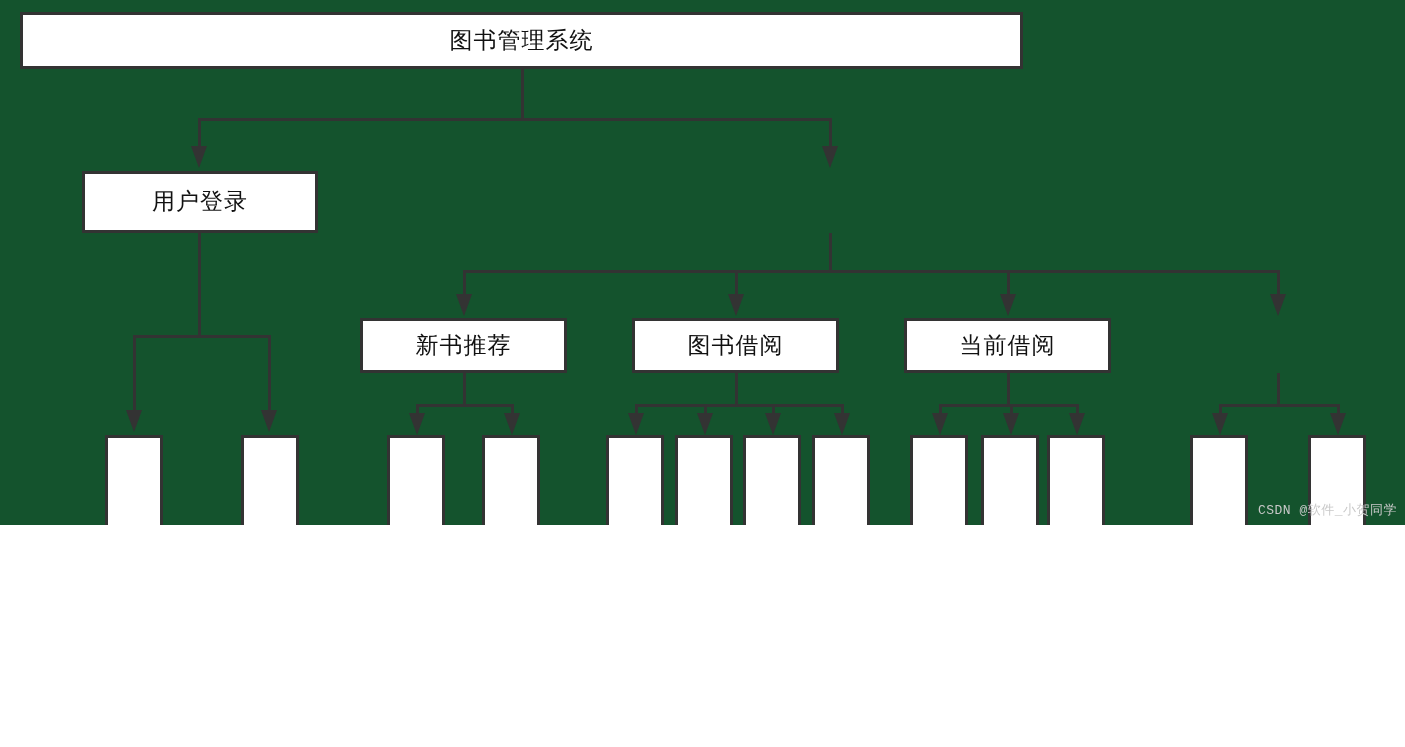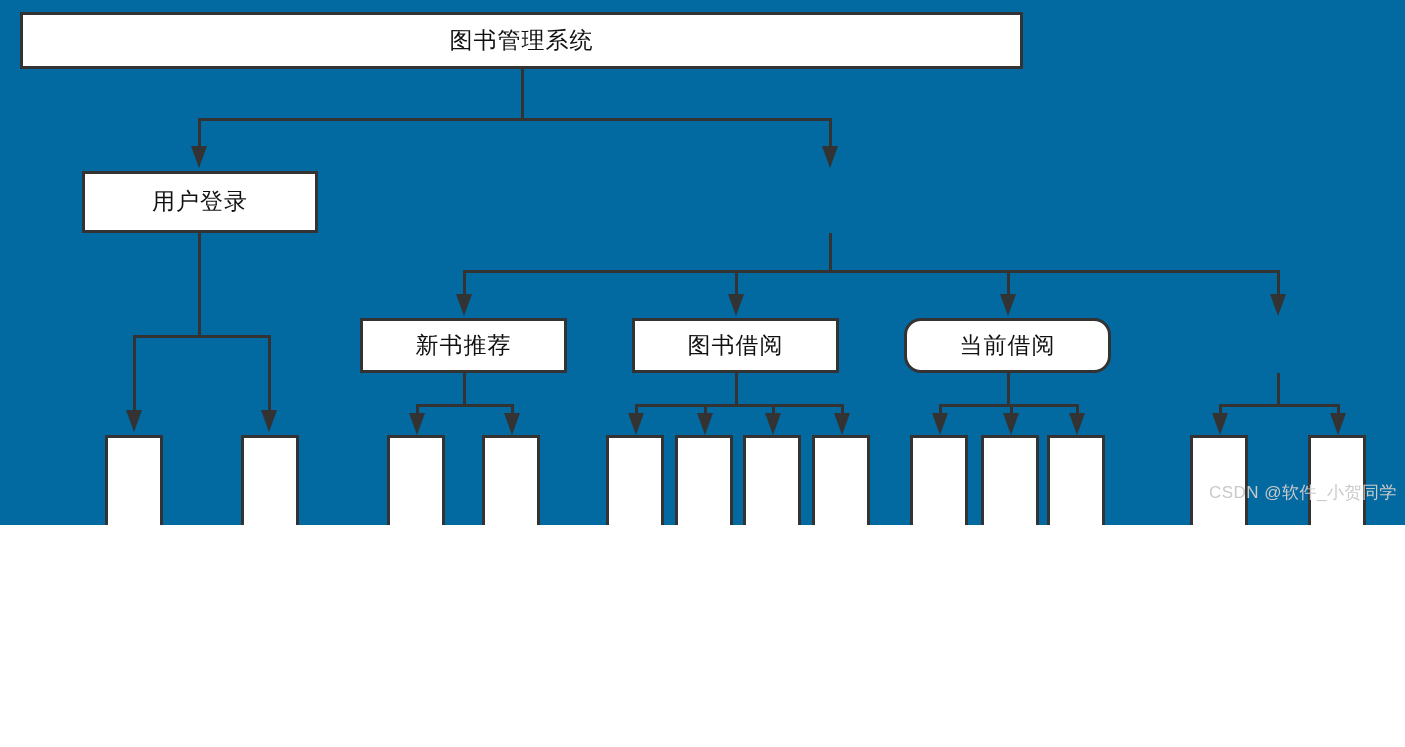--- a/index.html
+++ b/index.html
@@ -4,21 +4,21 @@
 <style>
   html, body {
     margin: 0;
     padding: 0;
     background: #ffffff;
   }
   #canvas {
     position: relative;
     width: 1405px;
     height: 525px;
-    background: #0369a1;
+    background: #14532d;
     font-family: "DejaVu Sans", "Liberation Sans", sans-serif;
     overflow: hidden;
   }
   .node {
     position: absolute;
     box-sizing: border-box;
     border: 3px solid #333333;
     background: #ffffff;
     display: flex;
     align-items: center;
@@ -54,26 +54,26 @@
     position: absolute;
     width: 0;
     height: 0;
     border-left: 8px solid transparent;
     border-right: 8px solid transparent;
     border-top: 22px solid #333333;
   }
   #watermark {
     position: absolute;
     right: 8px;
-    bottom: 21px;
-    font-size: 17px;
+    bottom: 6px;
+    font-size: 13px;
     color: #c9c9c9;
     letter-spacing: 0.5px;
     white-space: nowrap;
-    font-family: Liberation Sans, sans-serif;
+    font-family: Liberation Mono, monospace;
   }
 </style>
 </head>
 <body>
 
 <div id="canvas">
 
   <div class="node h" style="left:20px; top:12px; width:1003px; height:57px;">
     <span>图书管理系统</span>
   </div>
@@ -106,21 +106,21 @@
   <div class="arrow" style="left:1000px; top:294px;"></div>
   <div class="edge vline" style="left:1277px; top:270px; height:28px;"></div>
   <div class="arrow" style="left:1270px; top:294px;"></div>
 
   <div class="node h" style="left:632px; top:318px; width:207px; height:55px;">
     <span>图书借阅</span>
   </div>
   <div class="node h" style="left:360px; top:318px; width:207px; height:55px;">
     <span>新书推荐</span>
   </div>
-  <div class="node h" style="left:904px; top:318px; width:207px; height:55px;border-radius:17px;">
+  <div class="node h" style="left:904px; top:318px; width:207px; height:55px;">
     <span>当前借阅</span>
   </div>
 
   <div class="edge vline" style="left:463px; top:373px; height:34px;"></div>
   <div class="edge hline" style="left:416px; top:404px; width:98px;"></div>
   <div class="edge vline" style="left:416px; top:404px; height:12px;"></div>
   <div class="arrow" style="left:409px; top:413px;"></div>
   <div class="edge vline" style="left:511px; top:404px; height:12px;"></div>
   <div class="arrow" style="left:504px; top:413px;"></div>
 

